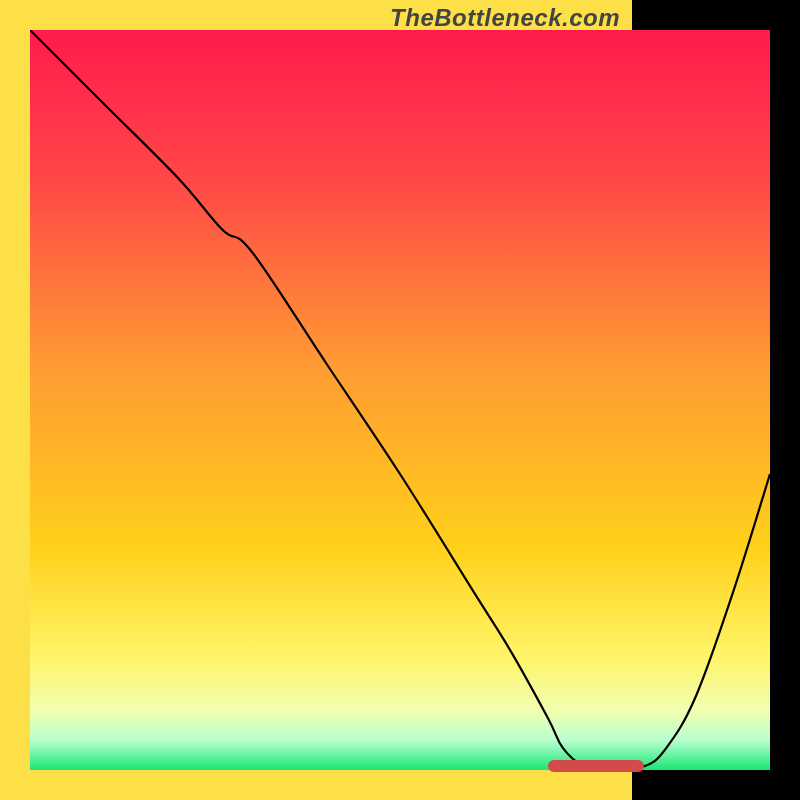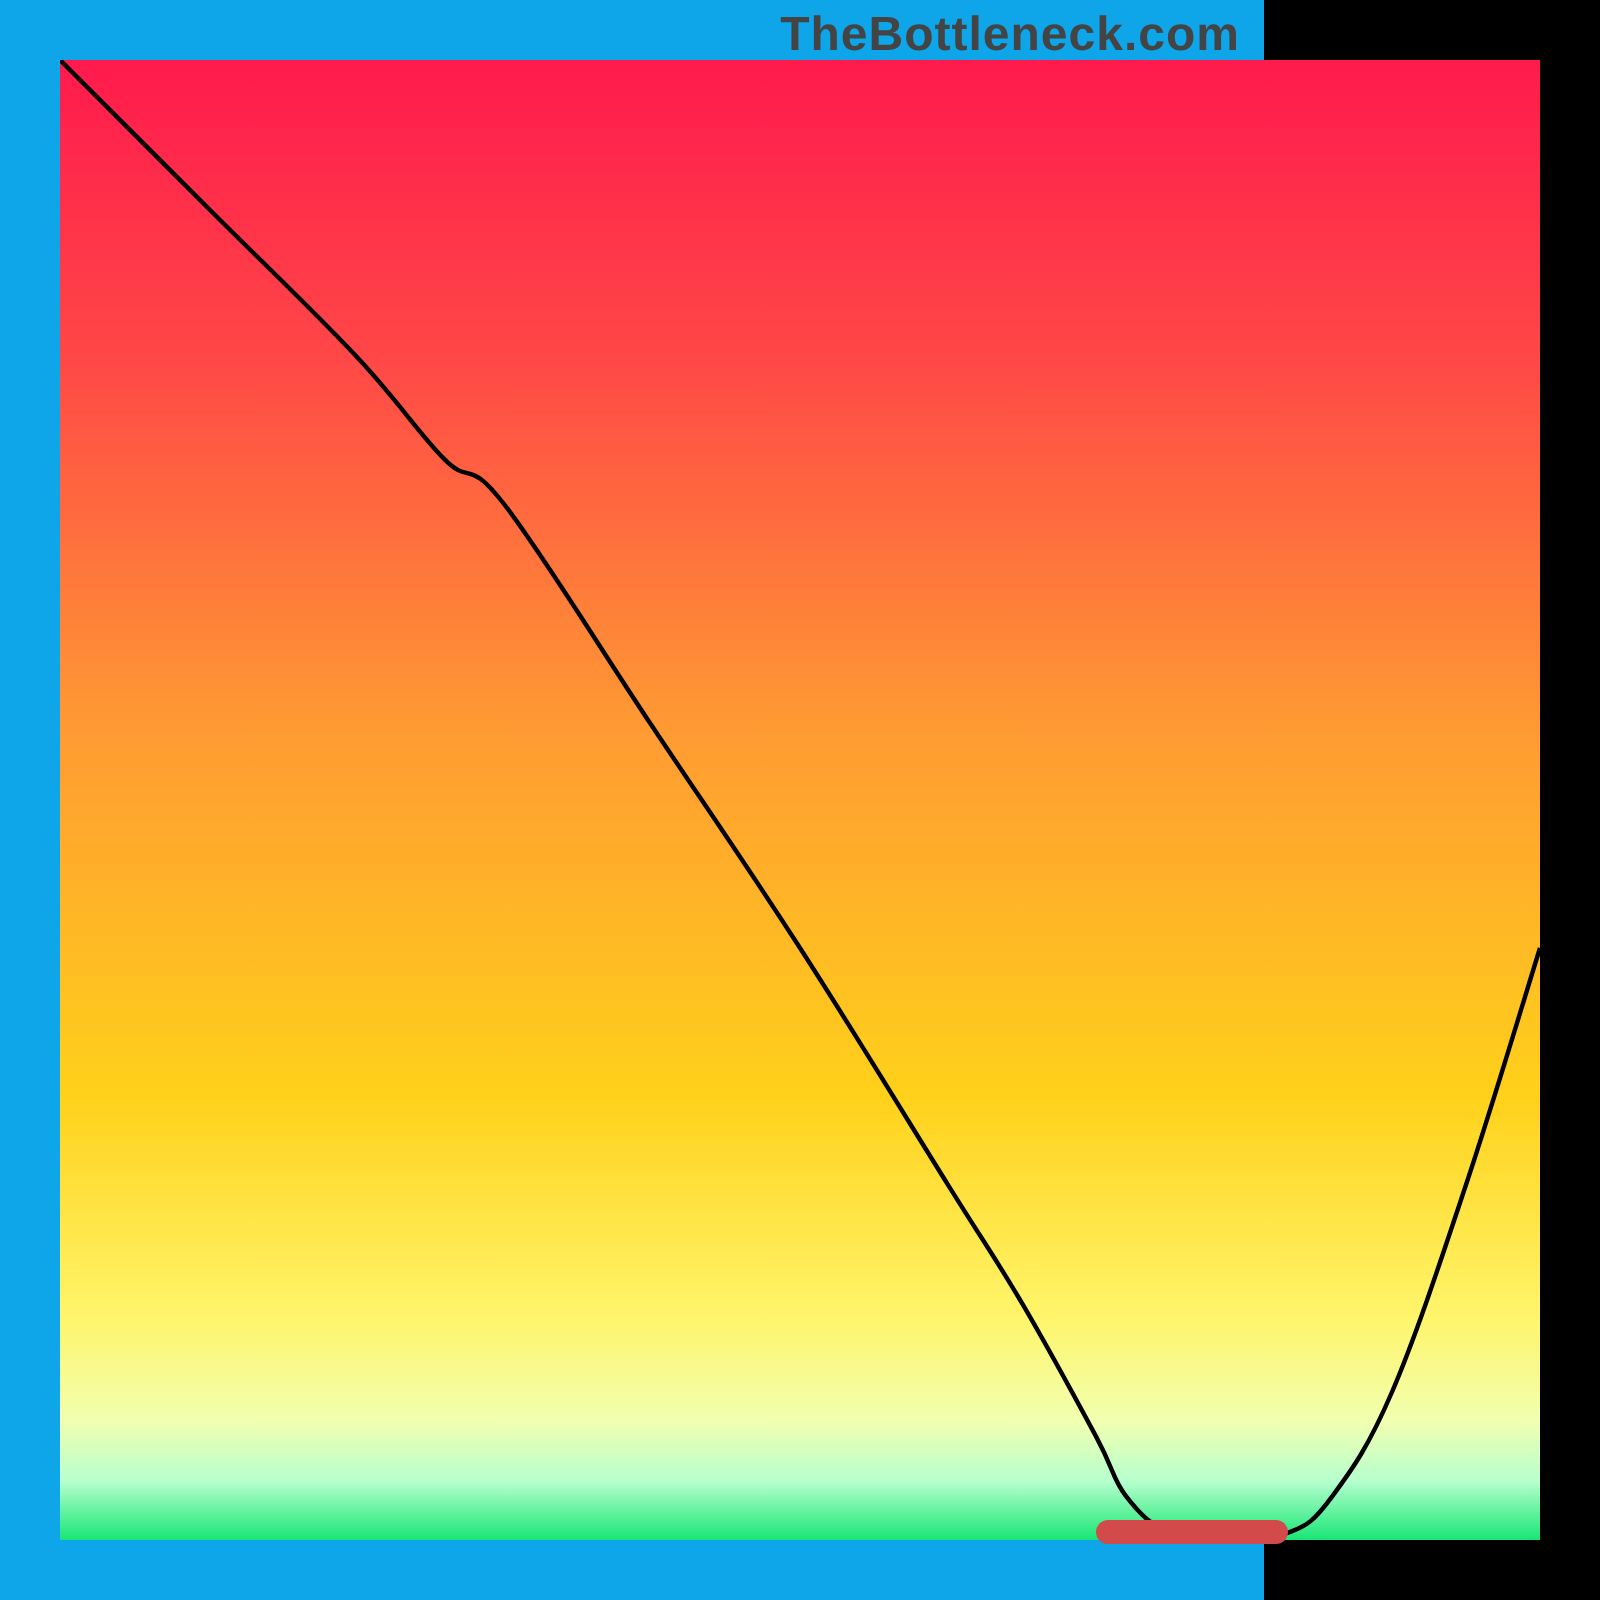--- a/index.html
+++ b/index.html
@@ -8,21 +8,22 @@
     width: 800px;
     height: 800px;
     background: #000;
     font-family: Arial, Helvetica, sans-serif;
     overflow: hidden;
   }
   .stage {
     position: relative;
     width: 632px;
     height: 800px;
-    background: #0ea5e9;
+    background: #fde047;
+    font-style: italic;
   }
   .watermark {
     position: absolute;
     top: 4px;
     right: 12px;
     color: #444;
     font-size: 24px;
     font-weight: 600;
     letter-spacing: 0.5px;
     user-select: none;

